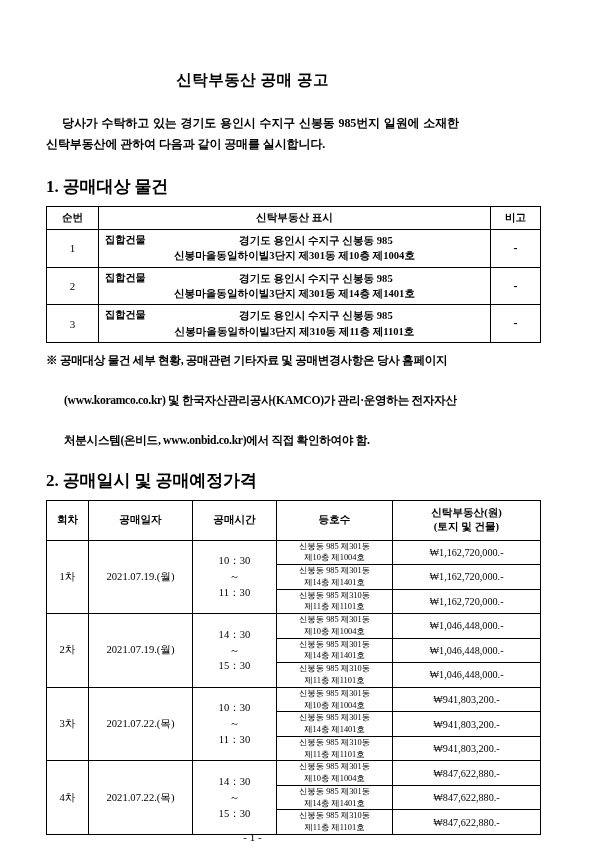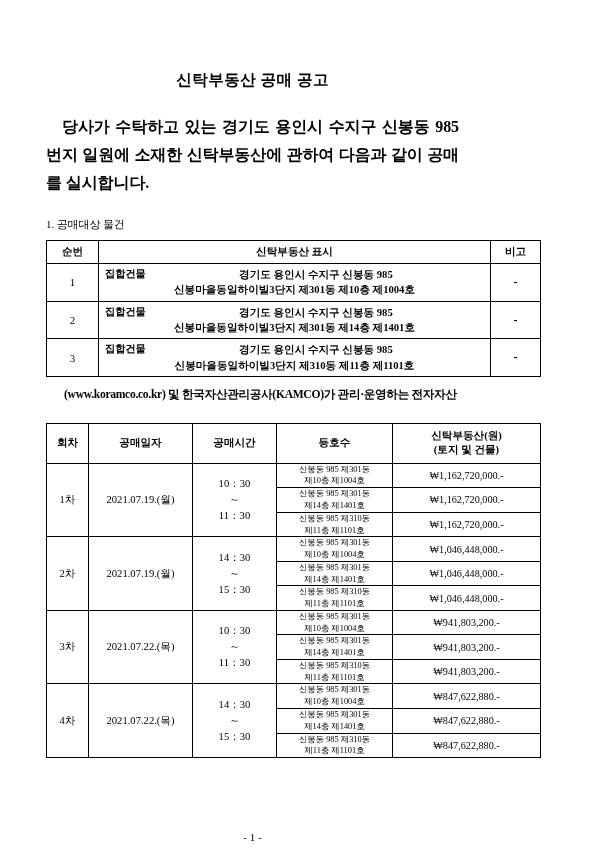--- a/index.html
+++ b/index.html
@@ -23,31 +23,31 @@
     position: relative;
   }
   .doc-title {
     text-align: center;
     font-size: 15.5px;
     font-weight: bold;
     letter-spacing: 0.5px;
     margin: 0 0 22px 0;
   }
   .intro {
-    font-size: 16px;
+    font-size: 12px;
     font-weight: bold;
     line-height: 1.75;
     text-align: justify;
     margin: 4px 0 20px 0;
     text-indent: 16px;
     letter-spacing: -0.1px;
   }
   .section-heading {
-    font-size: 11px;
-    font-weight: normal;
+    font-size: 17px;
+    font-weight: bold;
     margin: 0 0 8px 0;
     letter-spacing: -0.1px;
   }
   table {
     border-collapse: collapse;
     width: 100%;
     table-layout: fixed;
   }
   .tbl1 {
     margin: 0 auto 8px auto;
@@ -79,20 +79,21 @@
   .note {
     font-size: 11.6px;
     font-weight: bold;
     line-height: 1.72;
     margin: 6px 0 18px 0;
     letter-spacing: -0.3px;
   }
   .note .ln2, .note .ln3 {
     display: block;
     padding-left: 18px;
+    margin-top: 20px;
   }
   .tbl2 {
     margin: 0 auto;
     width: 494px;
   }
   .tbl2 th {
     border: 1px solid #000;
     font-size: 10.6px;
     font-weight: bold;
     text-align: center;
@@ -181,23 +182,26 @@
           <span class="kind" style="float:left;font-size:10.2px;margin-left:2px;">집합건물</span>
           <span class="l1">경기도 용인시 수지구 신봉동 985</span>
           <span class="l2">신봉마을동일하이빌3단지 제310동 제11층 제1101호</span>
         </td>
         <td class="remark">-</td>
       </tr>
     </tbody>
   </table>
 
   <div class="note">
+    <span class="ln1">※ 공매대상 물건 세부 현황, 공매관련 기타자료 및 공매변경사항은 당사 홈페이지</span>
     <span class="ln2">(www.koramco.co.kr) 및 한국자산관리공사(KAMCO)가 관리·운영하는 전자자산</span>
+    <span class="ln3">처분시스템(온비드, www.onbid.co.kr)에서 직접 확인하여야 함.</span>
   </div>
 
+  <h2 class="section-heading">2. 공매일시 및 공매예정가격</h2>
 
   <table class="tbl2">
     <colgroup>
       <col style="width:42px">
       <col style="width:104px">
       <col style="width:84px">
       <col style="width:116px">
       <col style="width:148px">
     </colgroup>
     <thead>

